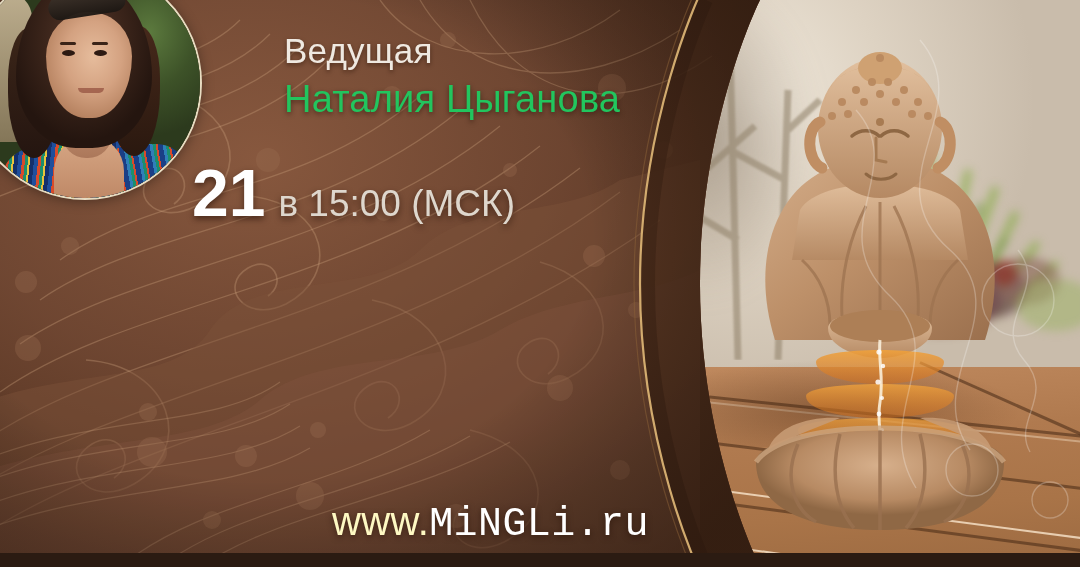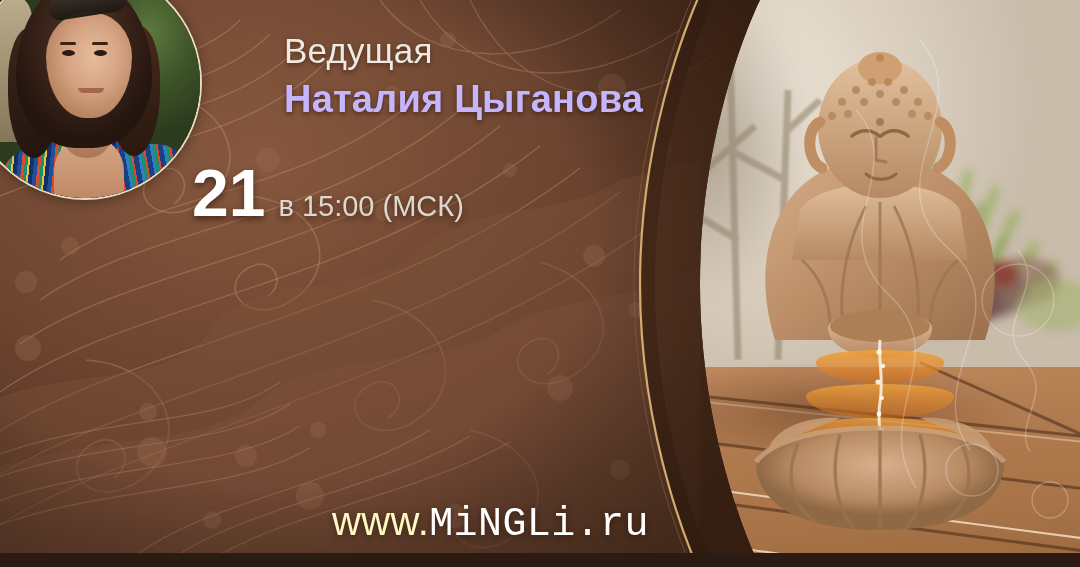--- a/index.html
+++ b/index.html
@@ -151,32 +151,32 @@
   }
 
   
   .t-host{
     position:absolute;left:284px;top:31px;
     font-size:35px;color:#efe9e1;letter-spacing:.2px;
     text-shadow:0 2px 4px rgba(40,18,8,.55);
   }
   .t-name{
     position:absolute;left:284px;top:78px;
-    font-size:38px;font-weight:bold;color:#c4b5fd;letter-spacing:.2px;
+    font-size:38px;font-weight:normal;color:#22c55e;letter-spacing:.2px;
     text-shadow:0 2px 5px rgba(40,18,8,.6);
   }
   .t-dateline{
     position:absolute;left:192px;top:160px;
     display:flex;align-items:baseline;
     text-shadow:0 3px 6px rgba(35,15,6,.6);
     justify-content:flex-end;
   }
   .t-day{font-size:66px;font-weight:bold;color:#ffffff;line-height:1;}
   .t-month{font-size:48px;color:#ffffff;line-height:1;margin-left:11px;}
-  .t-time{font-size:29px;color:#ded7cd;line-height:1;margin-left:13px;}
+  .t-time{font-size:37px;color:#ded7cd;line-height:1;margin-left:13px;}
   .t-title{
     position:absolute;left:48px;top:277px;
     font-size:50px;line-height:1.12;color:#f4f0ea;
     text-shadow:0 3px 7px rgba(35,15,6,.55);
     white-space:pre-line;
   }
   .t-url{
     position:absolute;left:332px;top:499px;
     font-size:40px;letter-spacing:.4px;
     text-shadow:0 2px 6px rgba(35,15,6,.6);

